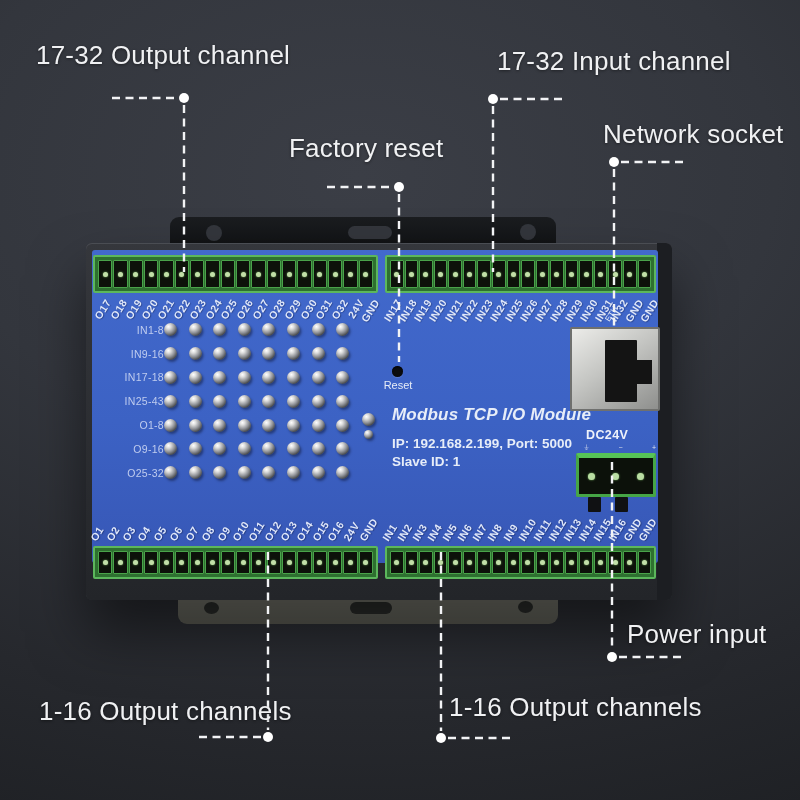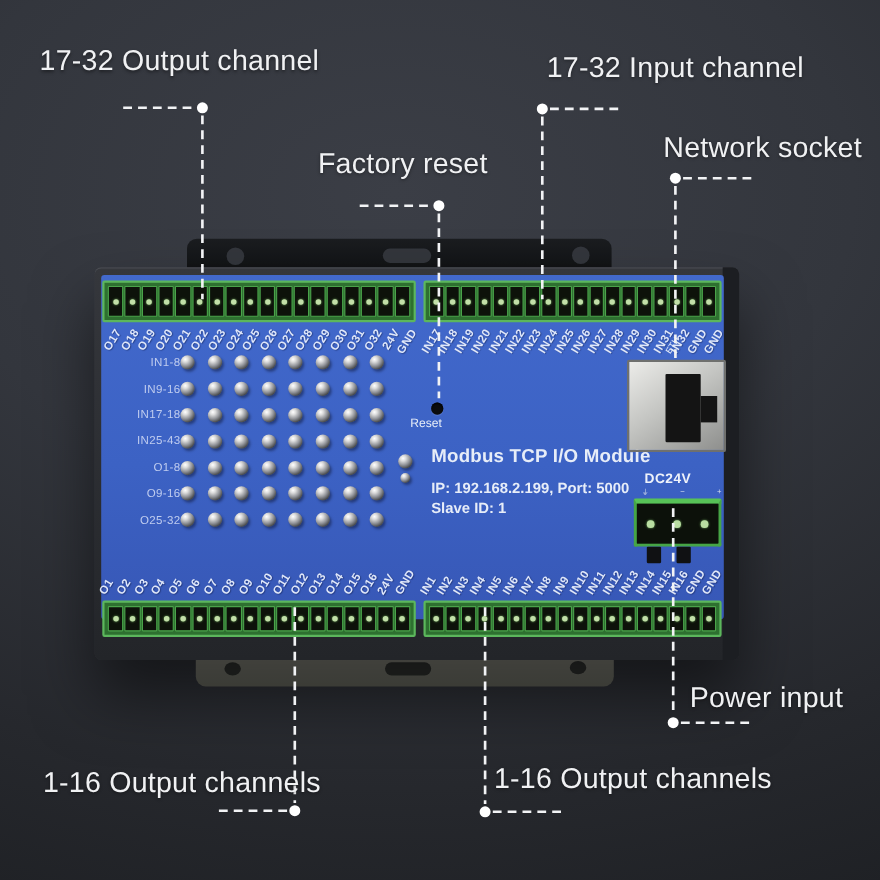--- a/index.html
+++ b/index.html
@@ -53,26 +53,26 @@
                  font-size:10.5px;color:#bfccef;letter-spacing:.3px;}
   .led-dots{display:flex;gap:11.6px;}
   .led{width:13px;height:13px;border-radius:50%;
        background:radial-gradient(circle at 34% 28%, #ffffff 0%, #dcdcdc 20%, #93959a 48%, #3d3f42 78%, #1d1e20 100%);
        box-shadow:1.5px 2px 2.5px rgba(0,0,15,.4);}
   .led.mini{width:9px;height:9px;}
 
   
   .reset-hole{position:absolute;left:300px;top:116px;width:11px;height:11px;border-radius:50%;
               background:#0b0c0e;box-shadow:inset 0 1px 2px #000, 0 1px 1px rgba(255,255,255,.15);}
-  .reset-label{position:absolute;left:281px;top:129px;width:50px;
+  .reset-label{position:absolute;left:281px;top:129px;width:50px;text-align:center;
                font-size:11px;color:#e6ecf7;}
 
   
   .info{position:absolute;left:300px;top:155px;color:#e7edf8;}
-  .info .title{font-size:17px;font-weight:600;letter-spacing:.2px;}
+  .info .title{font-size:17px;font-weight:600;letter-spacing:.2px;font-style:italic;}
   .info .ip{margin-top:11px;font-size:13.5px;font-weight:bold;}
   .info .slave{margin-top:3px;font-size:13.5px;font-weight:bold;}
 
   
   .rj45{position:absolute;left:478px;top:77px;width:90px;height:84px;border:2px solid #6f706e;border-radius:2px;
         background:linear-gradient(145deg,#ecece9 0%,#c4c5c2 45%,#8e8f8d 100%);}
   .rj45-open{position:absolute;left:33px;top:11px;width:32px;height:62px;background:#141414;border-radius:1px;}
   .rj45-notch{position:absolute;left:65px;top:31px;width:15px;height:24px;background:#141414;}
   .eth-label{position:absolute;left:519px;top:64px;font-size:8px;color:#e6ecf7;
              transform:rotate(-58deg);transform-origin:0 100%;}

